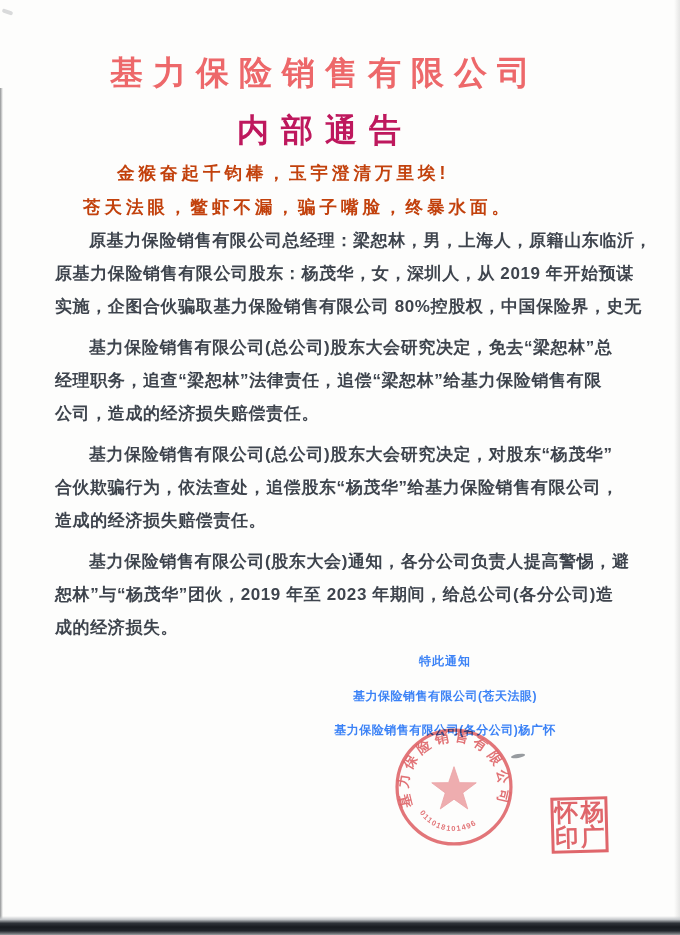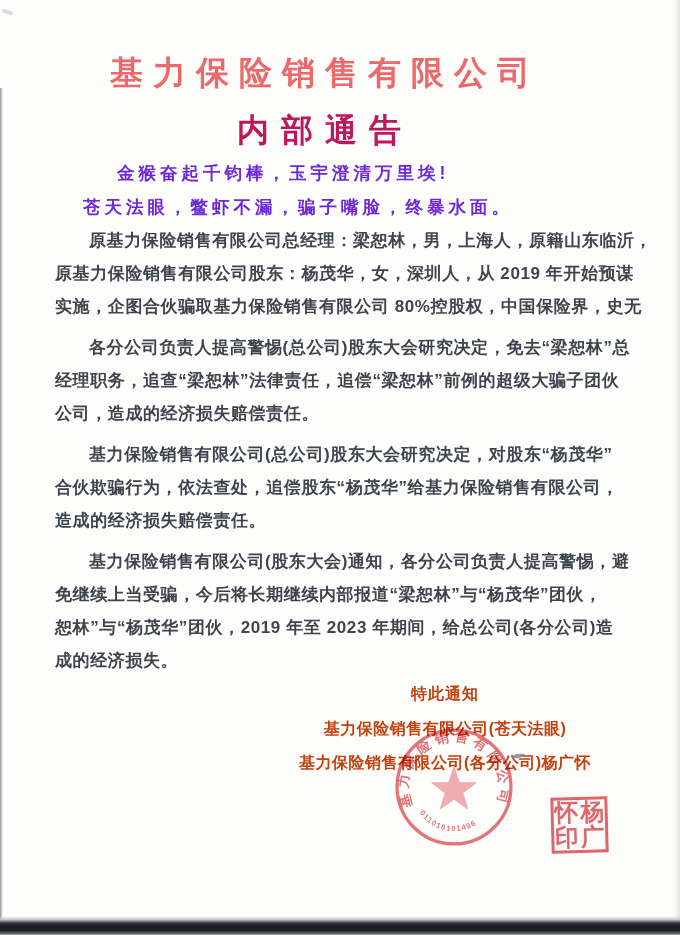--- a/index.html
+++ b/index.html
@@ -36,45 +36,45 @@
     font-weight: 700;
     letter-spacing: 12px;
     text-align: center;
     color: #be185d;
   }
   .slogan {
     font-size: 17.5px;
     line-height: 24px;
     font-weight: 800;
     letter-spacing: 4px;
-    color: #6d28d9;
+    color: #c2410c;
   }
   .slogan.s1 { margin-top: 12px; margin-left: 62px; }
   .slogan.s2 { margin-top: 10px; margin-left: 28px; }
   .body-text { margin-top: 5px; }
   .para { margin-top: 0; }
   .para + .para { margin-top: 8px; }
   .line {
     font-size: 17px;
     line-height: 33px;
     font-weight: 600;
     letter-spacing: 0.6px;
     color: #3e444d;
     white-space: nowrap;
   }
   .line.first { text-indent: 2em; }
   .signature {
     margin-top: 0;
     margin-left: 230px;
     width: 320px;
     text-align: center;
-    font-size: 16px;
+    font-size: 12px;
     line-height: 34.5px;
     font-weight: 600;
-    color: #c2410c;
+    color: #3b82f6;
   }
   .signature .sig-line { letter-spacing: 0.5px; }
   .signature .closing { font-weight: 700; letter-spacing: 1px; }
 
   
   .seal { position: absolute; mix-blend-mode: multiply; opacity: 0.88; }
   .seal-round { left: 393px; top: 726px; width: 122px; height: 122px; }
   .seal-square {
     left: 551px; top: 797px; width: 57px; height: 56px;
     border: 3px solid #dd5257;
@@ -132,34 +132,33 @@
 
     <div class="body-text">
 
       <div class="para">
         <div class="line first">原基力保险销售有限公司总经理：梁恕林，男，上海人，原籍山东临沂，</div>
         <div class="line">原基力保险销售有限公司股东：杨茂华，女，深圳人，从 2019 年开始预谋</div>
         <div class="line">实施，企图合伙骗取基力保险销售有限公司 80%控股权，中国保险界，史无</div>
       </div>
 
       <div class="para">
-        <div class="line first">各分公司负责人提高警惕(总公司)股东大会研究决定，免去“梁恕林”总</div>
-        <div class="line">经理职务，追查“梁恕林”法律责任，追偿“梁恕林”前例的超级大骗子团伙</div>
+        <div class="line first">基力保险销售有限公司(总公司)股东大会研究决定，免去“梁恕林”总</div>
+        <div class="line">经理职务，追查“梁恕林”法律责任，追偿“梁恕林”给基力保险销售有限</div>
         <div class="line">公司，造成的经济损失赔偿责任。</div>
       </div>
 
       <div class="para">
         <div class="line first">基力保险销售有限公司(总公司)股东大会研究决定，对股东“杨茂华”</div>
         <div class="line">合伙欺骗行为，依法查处，追偿股东“杨茂华”给基力保险销售有限公司，</div>
         <div class="line">造成的经济损失赔偿责任。</div>
       </div>
 
       <div class="para">
         <div class="line first">基力保险销售有限公司(股东大会)通知，各分公司负责人提高警惕，避</div>
-        <div class="line">免继续上当受骗，今后将长期继续内部报道“梁恕林”与“杨茂华”团伙，</div>
         <div class="line">恕林”与“杨茂华”团伙，2019 年至 2023 年期间，给总公司(各分公司)造</div>
         <div class="line">成的经济损失。</div>
       </div>
     </div>
 
     <div class="signature">
       <div class="sig-line closing">特此通知</div>
       <div class="sig-line">基力保险销售有限公司(苍天法眼)</div>
       <div class="sig-line">基力保险销售有限公司(各分公司)杨广怀</div>
     </div>

